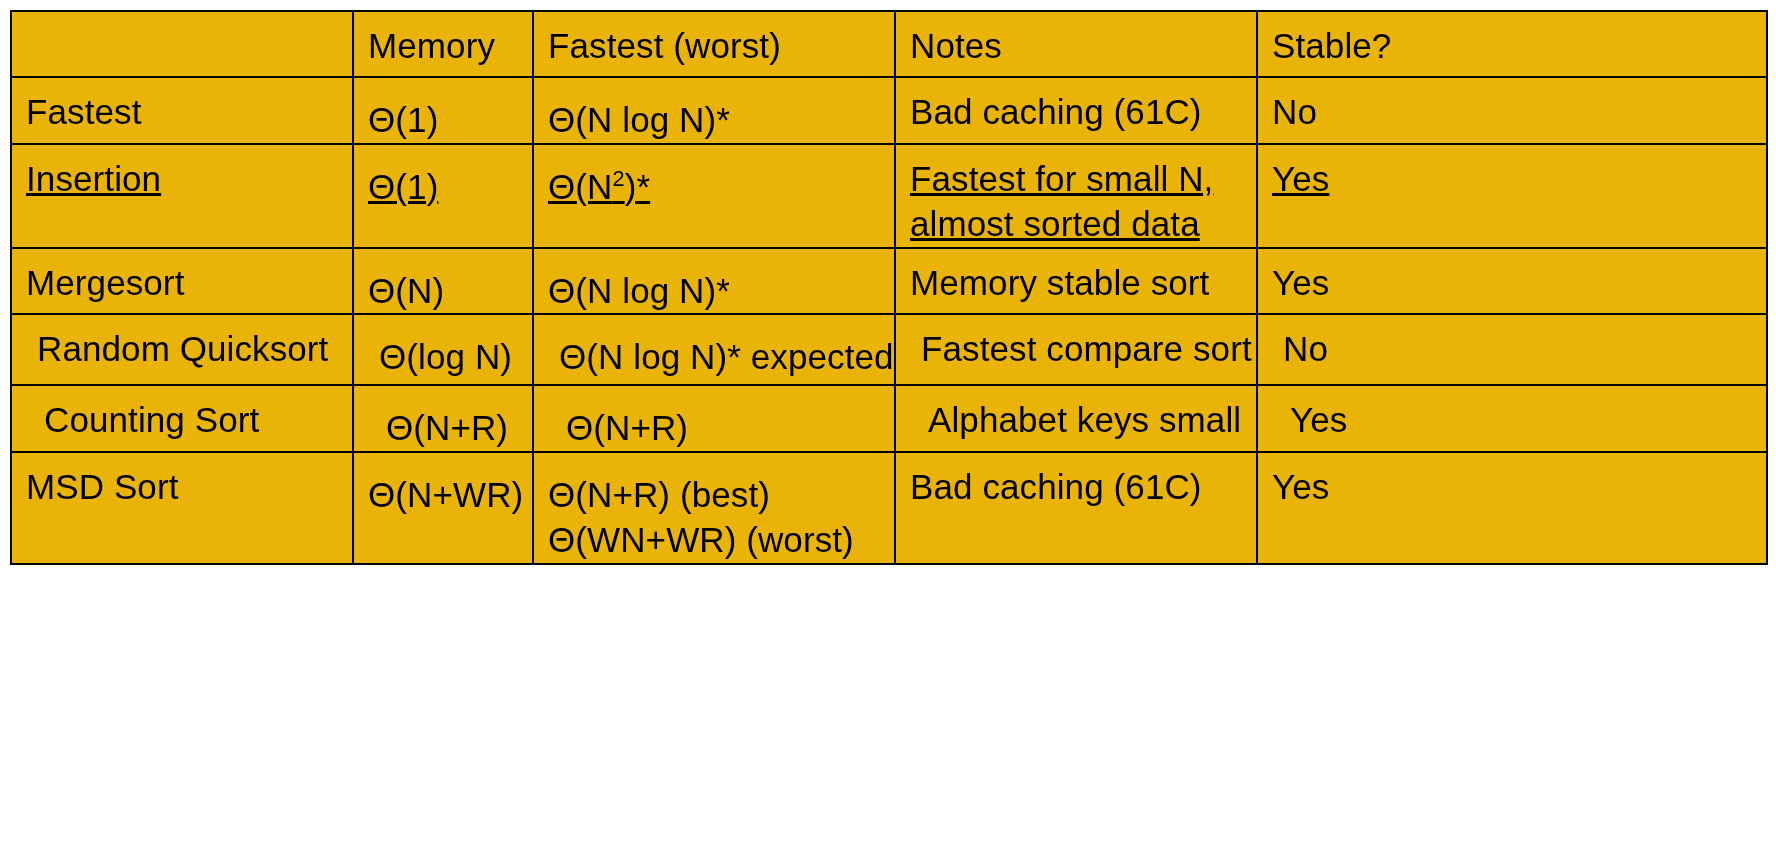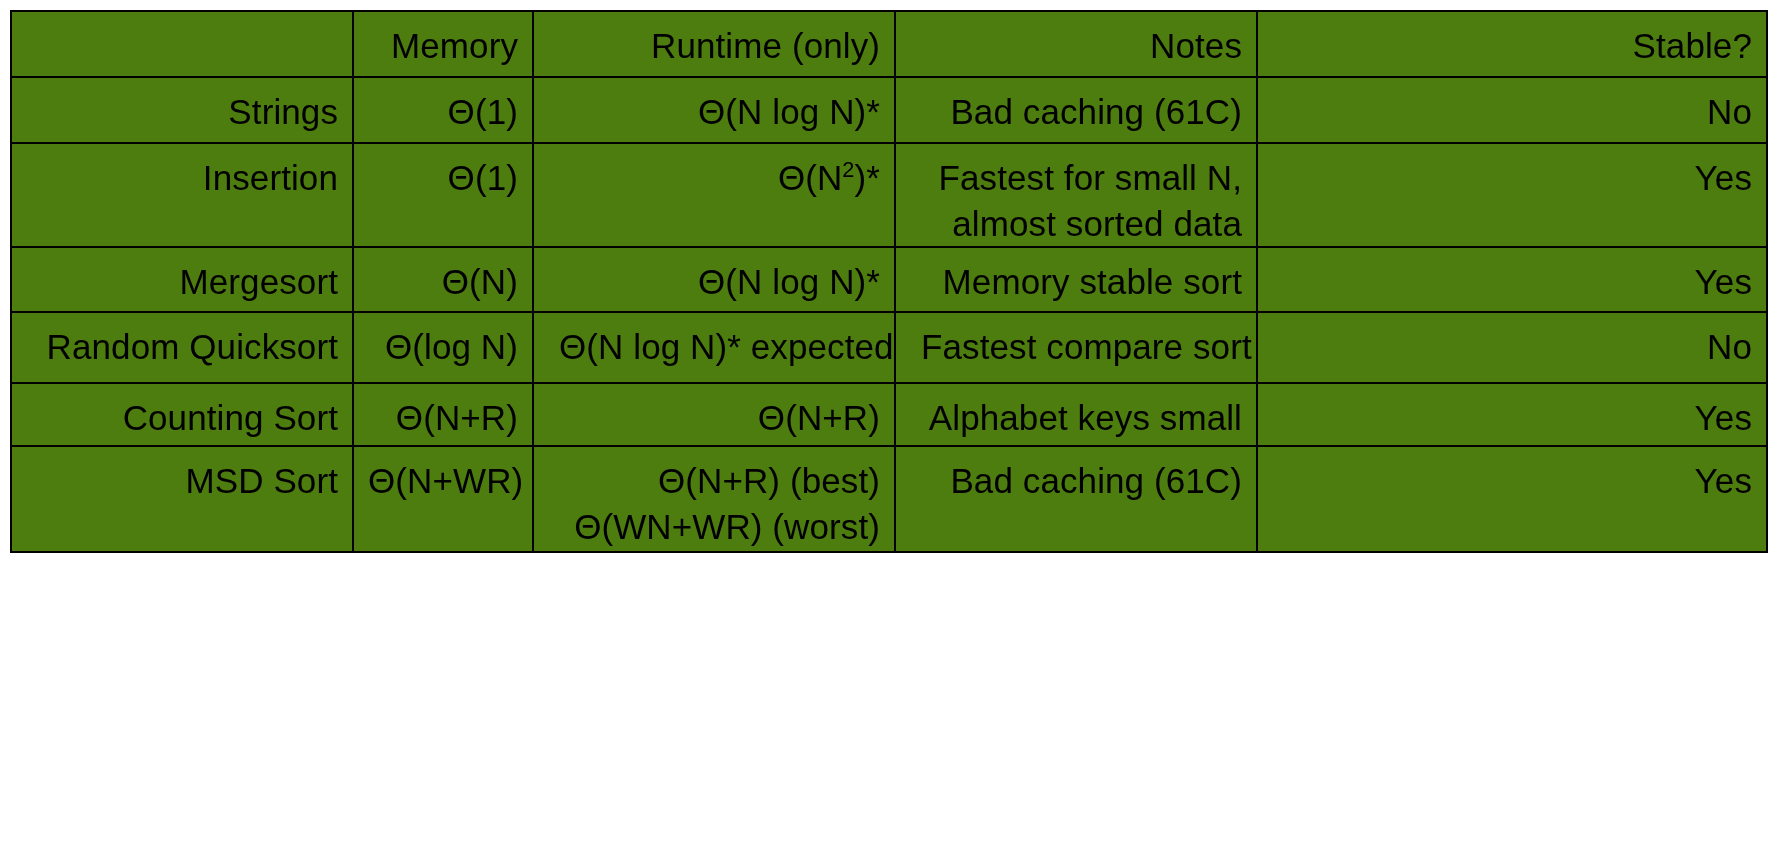--- a/index.html
+++ b/index.html
@@ -20,22 +20,21 @@
     height: 860px;
     background: #ffffff;
   }
   table.compare {
     position: absolute;
     left: 10px;
     top: 10px;
     width: 1756px;
     border-collapse: collapse;
     table-layout: fixed;
-    background: #4d7c0f;
-    text-align: right;
+    background: #eab308;
   }
   table.compare col.c-algo    { width: 342px; }
   table.compare col.c-memory  { width: 180px; }
   table.compare col.c-runtime { width: 362px; }
   table.compare col.c-notes   { width: 362px; }
   table.compare col.c-stable  { width: 510px; }
 
   table.compare td {
     border: 2px solid #000000;
     padding: 0 14px;
@@ -48,28 +47,28 @@
   }
   td.cell-inner {
     position: relative;
   }
   .pad-top {
     display: block;
     padding-top: 11px;
   }
   tr.row-header td { height: 64px; }
   tr.row-heapsort td { height: 64px; }
-  tr.row-insertion td { height: 98px; }
+  tr.row-insertion td { height: 98px; text-decoration: underline; }
   tr.row-mergesort td { height: 63px; border-radius: 26px; }
   tr.row-quicksort td { height: 69px; padding-left: 25px; }
   tr.row-counting td { height: 61px; padding-left: 32px; }
   tr.row-lsd td { height: 103px; }
   tr.row-msd td { height: 104px; }
 
-  .theta { font-family: "Liberation Sans", sans-serif; }
+  .theta { font-family: "Liberation Sans", sans-serif; margin-top: 8px; }
   .sup {
     font-size: 0.62em;
     vertical-align: super;
     line-height: 0;
   }
   .line2 { display: block; }
   .nowrap { white-space: nowrap; }
 </style>
 </head>
 <body>
@@ -87,33 +86,33 @@
     <tbody>
 
       <tr class="row-header">
         <td class="cell-inner">
           <span class="pad-top"></span>
         </td>
         <td class="cell-inner">
           <span class="pad-top">Memory</span>
         </td>
         <td class="cell-inner">
-          <span class="pad-top nowrap">Runtime (only)</span>
+          <span class="pad-top nowrap">Fastest (worst)</span>
         </td>
         <td class="cell-inner">
           <span class="pad-top">Notes</span>
         </td>
         <td class="cell-inner">
           <span class="pad-top">Stable?</span>
         </td>
       </tr>
 
       <tr class="row-heapsort">
         <td class="cell-inner">
-          <span class="pad-top">Strings</span>
+          <span class="pad-top">Fastest</span>
         </td>
         <td class="cell-inner">
           <span class="pad-top theta">Θ(1)</span>
         </td>
         <td class="cell-inner">
           <span class="pad-top theta nowrap">Θ(N log N)*</span>
         </td>
         <td class="cell-inner">
           <span class="pad-top">Bad caching (61C)</span>
         </td>

